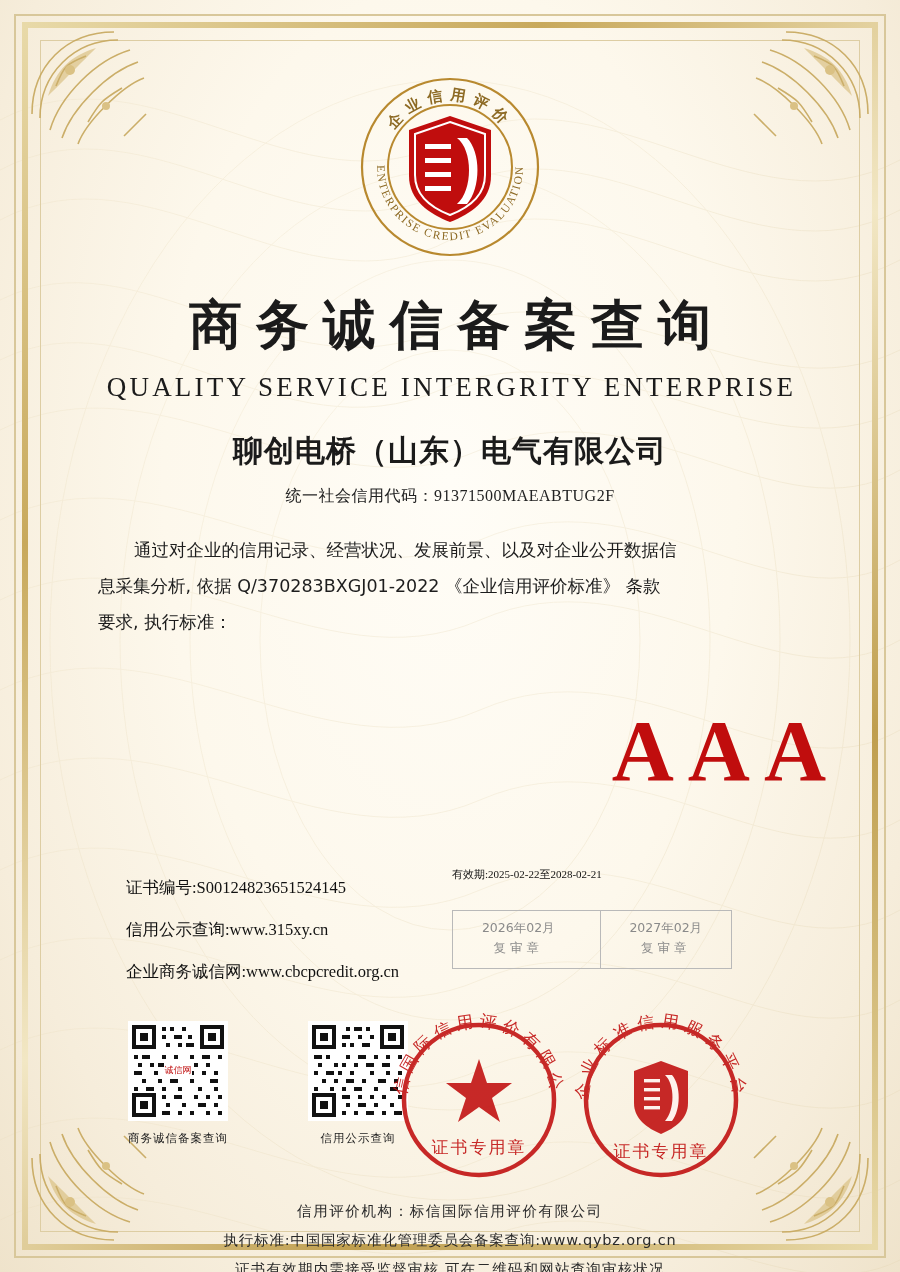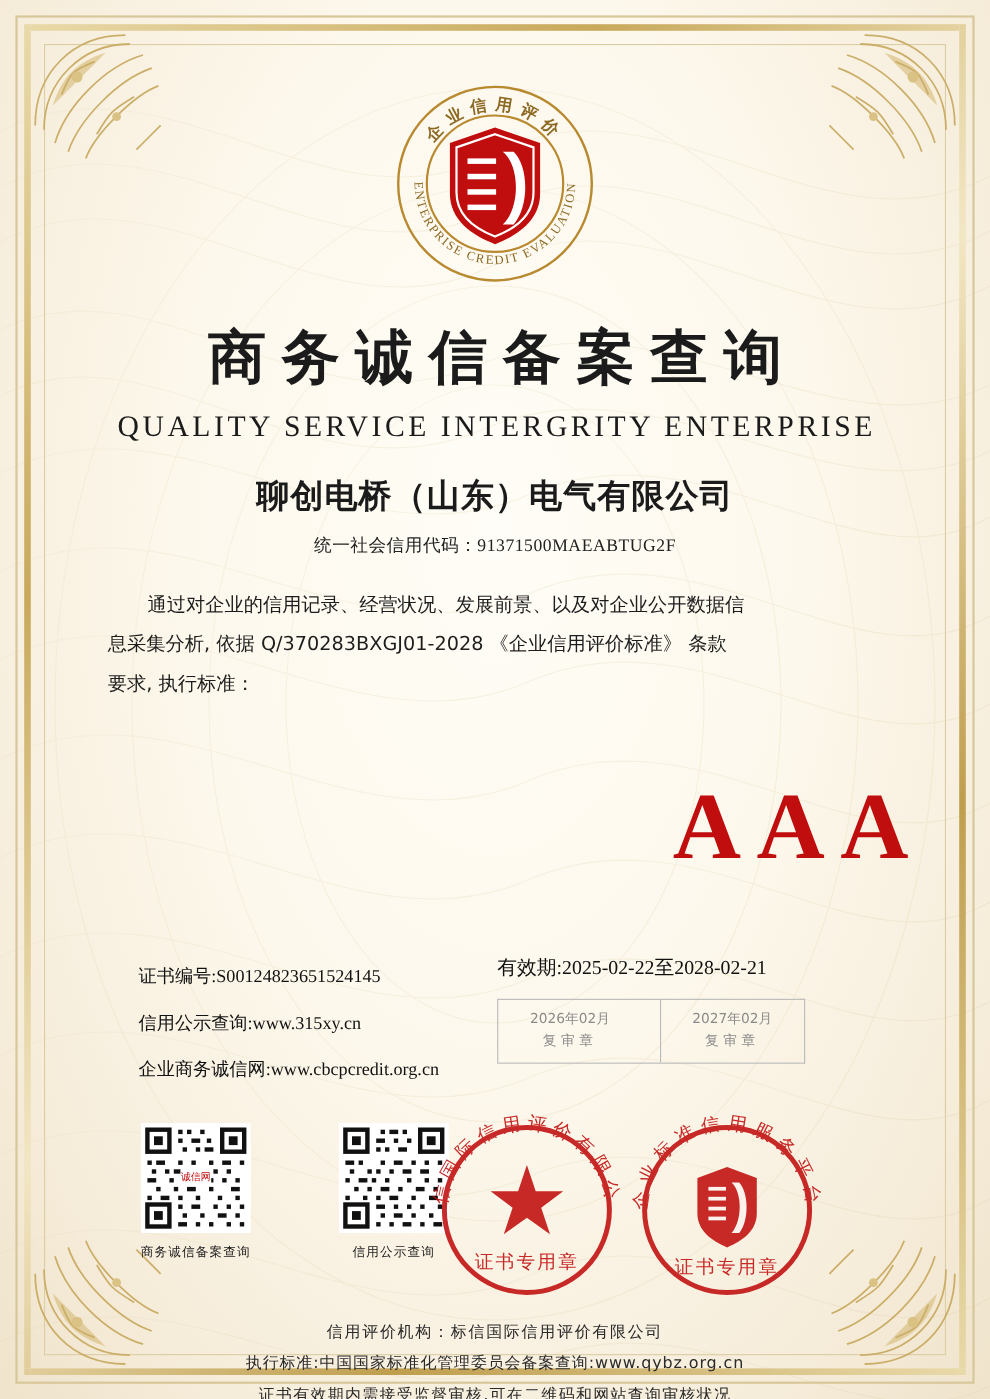--- a/index.html
+++ b/index.html
@@ -139,26 +139,26 @@
     line-height: 2.55;
   }
   .info-right {
     position: absolute;
     right: 58px;
     top: 0;
     width: 330px;
   }
   .valid {
     font-family: "Liberation Serif", serif;
-    font-size: 18px;
+    font-size: 11px;
     color: #111;
     text-align: left;
   }
   .review-table {
-    margin-top: 17px;
+    margin-top: 28px;
     display: flex;
     border: 1px solid #b9b9b9;
     width: 278px;
     gap: 16px;
   }
   .review-cell {
     flex: 1;
     text-align: center;
     padding: 7px 0 9px;
     color: #8a8a8a;
@@ -350,21 +350,21 @@
     <div class="title-cn">商务诚信备案查询</div>
     <div class="title-en">QUALITY SERVICE INTERGRITY ENTERPRISE</div>
 
     <div class="company">聊创电桥（山东）电气有限公司</div>
     <div class="credit-code">
       <span>统一社会信用代码：</span><span>91371500MAEABTUG2F</span>
     </div>
 
     <div class="body-text">
       <div class="indent">通过对企业的信用记录、经营状况、发展前景、以及对企业公开数据信</div>
-      <div>息采集分析, 依据  Q/370283BXGJ01-2028 《企业信用评价标准》 条款</div>
+      <div>息采集分析, 依据  Q/370283BXGJ01-2022 《企业信用评价标准》 条款</div>
       <div>要求, 执行标准：</div>
     </div>
 
     <div class="grade">AAA</div>
 
     <div class="info-block">
       <div class="info-left">
         <div>证书编号:S00124823651524145</div>
         <div>信用公示查询:www.315xy.cn</div>
         <div>企业商务诚信网:www.cbcpcredit.org.cn</div>

